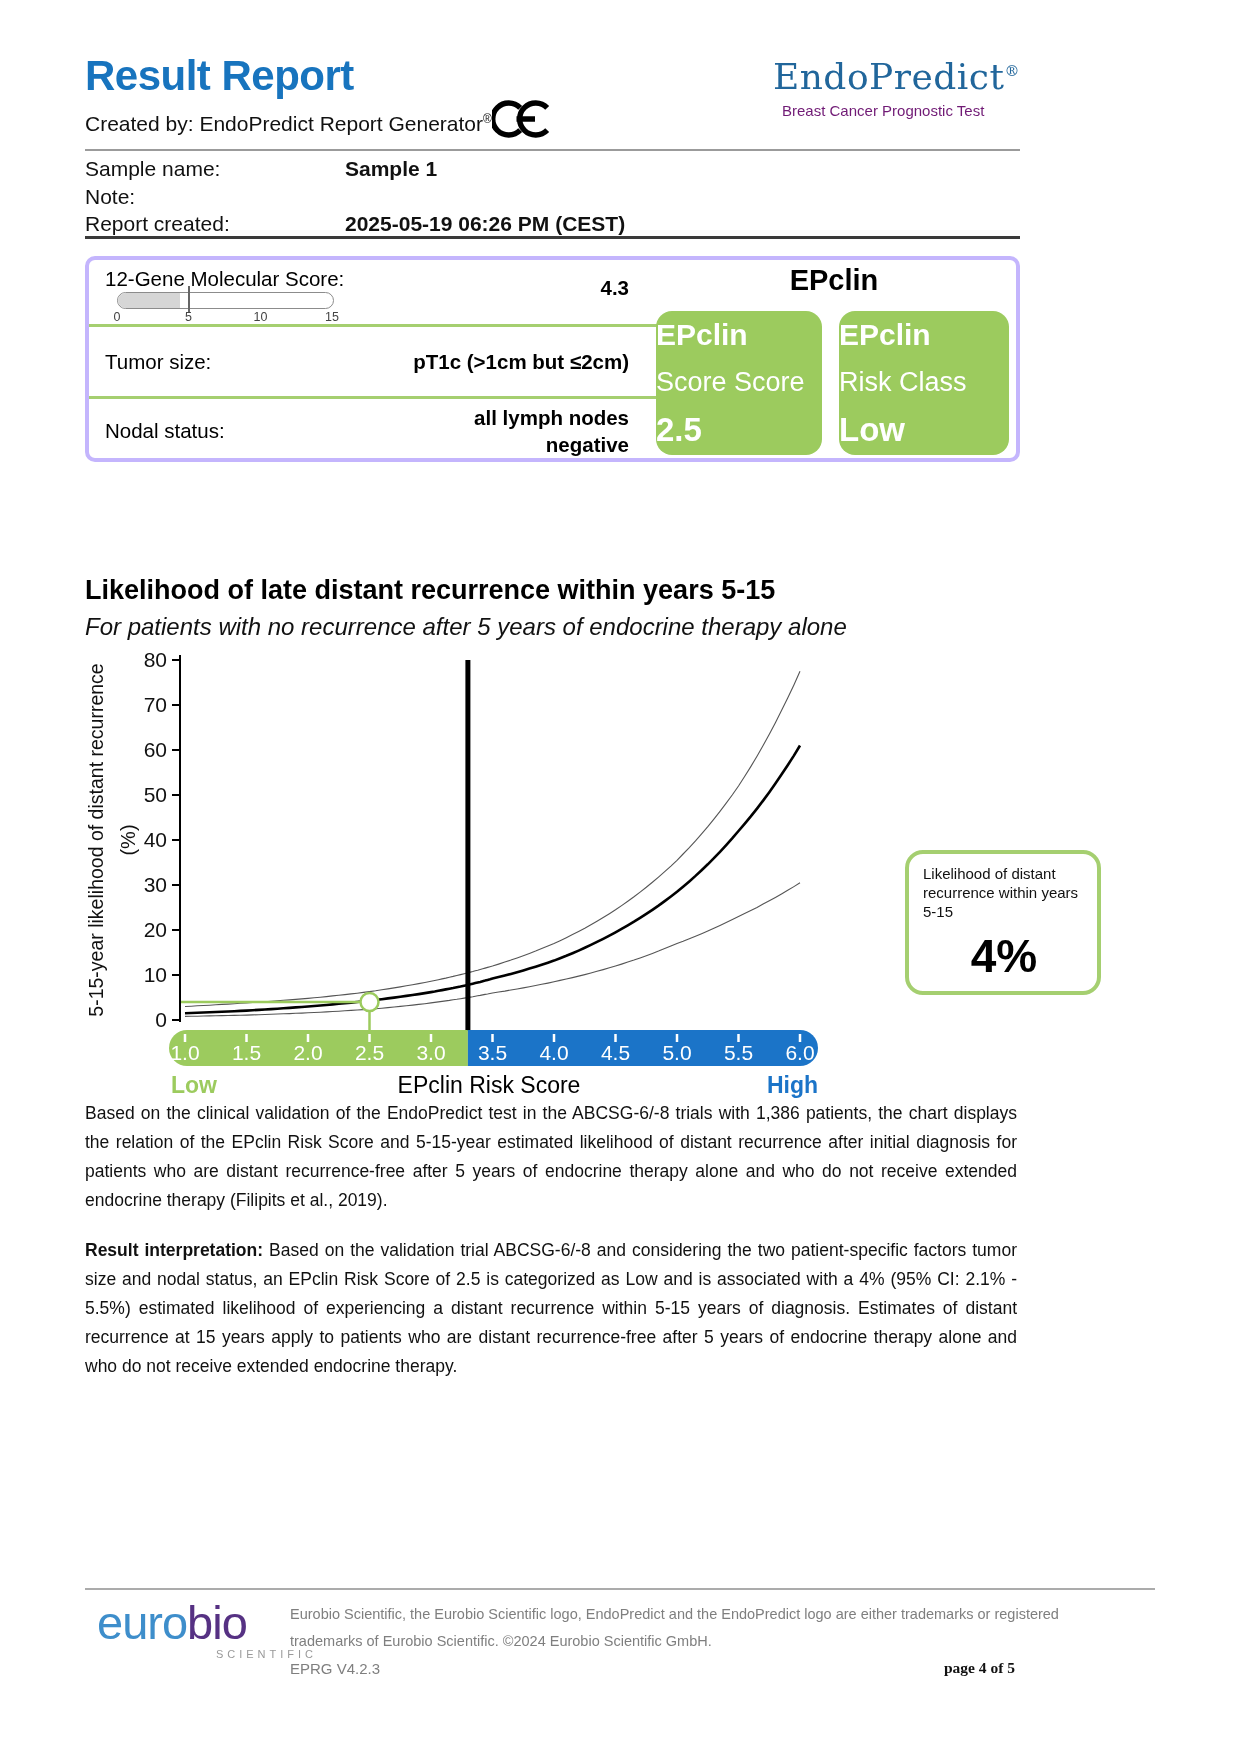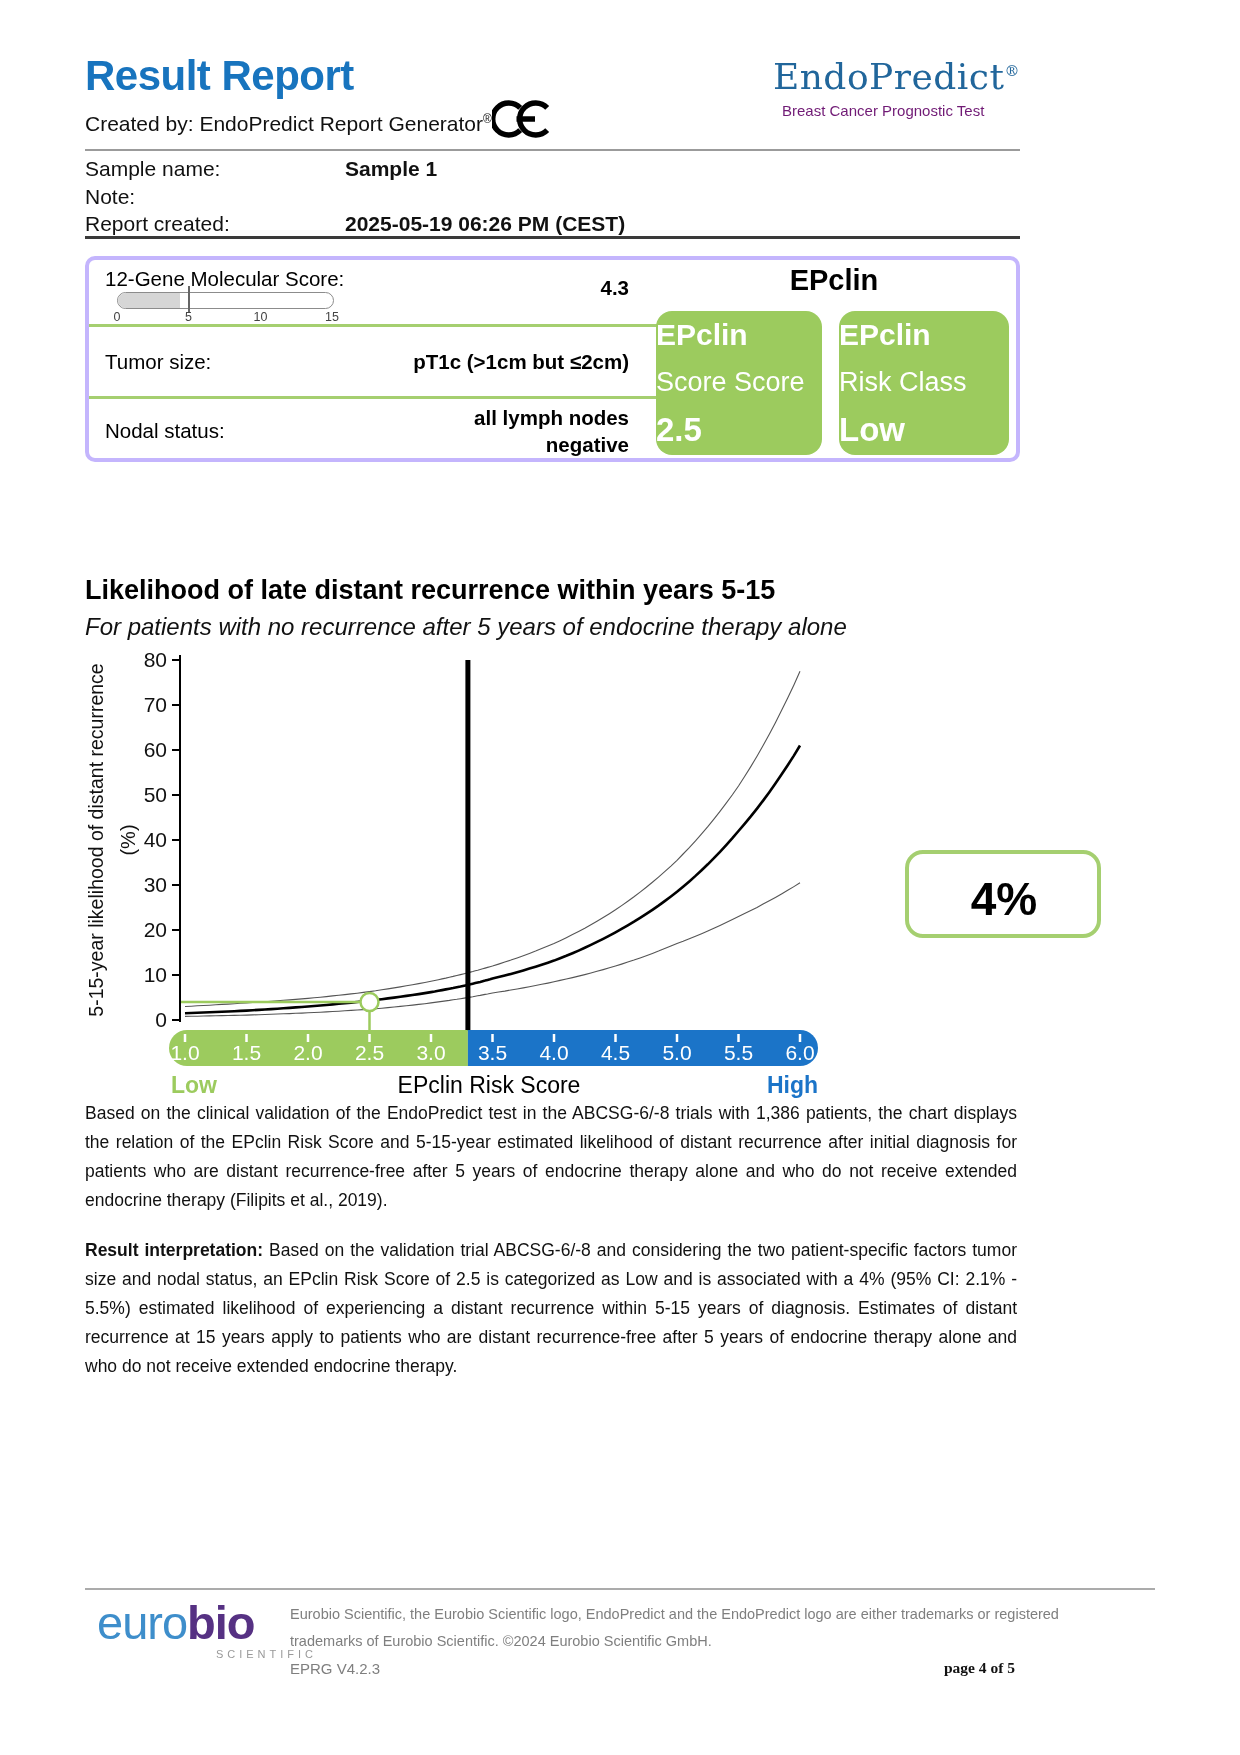--- a/index.html
+++ b/index.html
@@ -58,21 +58,21 @@
 
   .para{left:85px;width:932px;font-size:17.5px;line-height:29px;text-align:justify;color:#111;}
   .p1{top:1099px;}
   .p2{top:1236px;}
   .para b{font-weight:bold;}
 
   
   .fhr{left:85px;top:1588px;width:1070px;height:2px;background:#ababab;}
   .eb{left:97px;top:1599px;width:220px;}
   .eb-word{font-size:47px;letter-spacing:-1px;line-height:48px;}
-  .eb-euro{color:#3E8ECB;} .eb-bio{color:#563183;font-weight:bold;}
+  .eb-euro{color:#3E8ECB;} .eb-bio{color:#563183;}
   .eb-sci{font-size:11px;letter-spacing:4px;color:#999;text-align:right;margin-top:1px;}
   .ftxt{left:290px;top:1601px;width:810px;font-size:14.5px;line-height:26.5px;color:#7f7f7f;}
   .eprg{left:290px;top:1660px;font-size:15px;color:#7f7f7f;}
   .pageno{left:760px;top:1659px;width:255px;text-align:right;font-size:15.5px;font-weight:bold;color:#111;font-family:Liberation Serif, serif;}
 </style>
 </head>
 <body>
 
 <div class="page">
 
@@ -197,20 +197,21 @@
       <text x="715" y="415" text-anchor="middle" font-size="21" font-family="Liberation Sans, sans-serif" fill="#fff">6.0</text>
       <text x="86" y="448" font-size="23" font-weight="bold" font-family="Liberation Sans, sans-serif" fill="#9CCB5E">Low</text>
       <text x="404" y="448" text-anchor="middle" font-size="23" font-family="Liberation Sans, sans-serif" fill="#000">EPclin Risk Score</text>
       <text x="733" y="448" text-anchor="end" font-size="23" font-weight="bold" font-family="Liberation Sans, sans-serif" fill="#1B74C8">High</text>
       <line x1="96" y1="357" x2="275.5" y2="357" stroke="#9CCB5E" stroke-width="2.5"></line>
       <line x1="284.5" y1="366" x2="284.5" y2="385" stroke="#9CCB5E" stroke-width="2.5"></line>
       <circle cx="284.5" cy="357" r="9" fill="#fff" stroke="#9CCB5E" stroke-width="2.5"></circle>
     </svg>
 
   <div class="abs callout">
+    <div class="ct">Likelihood of distant recurrence within years 5-15</div>
     <div class="cv">4%</div>
   </div>
 
   <div class="abs para p1">Based on the clinical validation of the EndoPredict test in the ABCSG-6/-8 trials with 1,386 patients, the chart displays the relation of the EPclin Risk Score and 5-15-year estimated likelihood of distant recurrence after initial diagnosis for patients who are distant recurrence-free after 5 years of endocrine therapy alone and who do not receive extended endocrine therapy (Filipits et al., 2019).</div>
   <div class="abs para p2">
     <b>Result interpretation:</b><span> Based on the validation trial ABCSG-6/-8 and considering the two patient-specific factors tumor size and nodal status, an EPclin Risk Score of 2.5 is categorized as Low and is associated with a 4% (95% CI: 2.1% - 5.5%) estimated likelihood of experiencing a distant recurrence within 5-15 years of diagnosis. Estimates of distant recurrence at 15 years apply to patients who are distant recurrence-free after 5 years of endocrine therapy alone and who do not receive extended endocrine therapy.</span>
   </div>
 
   <div class="abs fhr"></div>
   <div class="abs eb">

